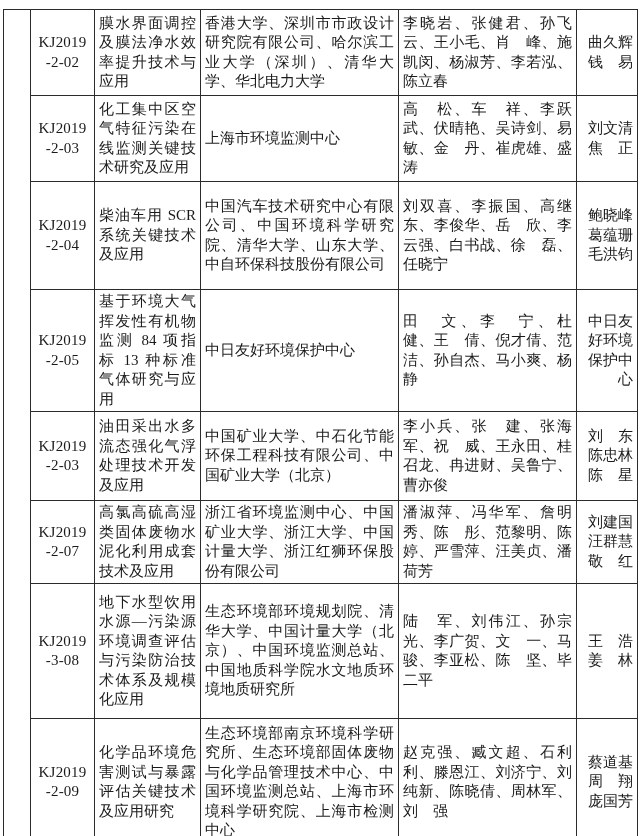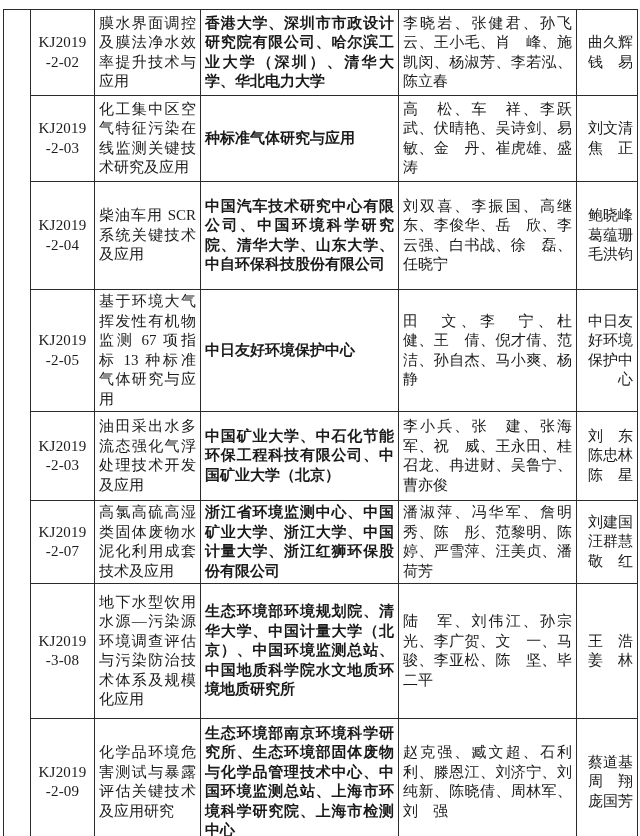--- a/index.html
+++ b/index.html
@@ -40,21 +40,20 @@
   td.cell-id .id-line { white-space: nowrap; }
   td.cell-project {
     text-align: justify;
     text-justify: inter-character;
     padding: 2px 5px;
   }
   td.cell-orgs {
     text-align: justify;
     text-justify: inter-character;
     padding: 2px 7px;
-    font-weight: bold;
   }
   td.cell-contributors {
     font-size: 14px;
     text-align: justify;
     text-justify: inter-character;
     padding: 2px 5px;
     margin-top: 12px;
   }
   td.cell-recommenders {
     text-align: center;
@@ -89,21 +88,21 @@
             <div class="rec-line">曲久辉</div>
             <div class="rec-line">钱　易</div>
           </td>
         </tr>
         <tr style="height: 86px;">
           <td class="cell-id">
             <div class="id-line">KJ2019</div>
             <div class="id-line">-2-03</div>
           </td>
           <td class="cell-project">化工集中区空气特征污染在线监测关键技术研究及应用</td>
-          <td class="cell-orgs">种标准气体研究与应用</td>
+          <td class="cell-orgs">上海市环境监测中心</td>
           <td class="cell-contributors">高　松、车　祥、李跃武、伏晴艳、吴诗剑、易　敏、金　丹、崔虎雄、盛　涛</td>
           <td class="cell-recommenders">
             <div class="rec-line">刘文清</div>
             <div class="rec-line">焦　正</div>
           </td>
         </tr>
         <tr style="height: 108px;">
           <td class="cell-id">
             <div class="id-line">KJ2019</div>
             <div class="id-line">-2-04</div>
@@ -115,21 +114,21 @@
             <div class="rec-line">鲍晓峰</div>
             <div class="rec-line">葛蕴珊</div>
             <div class="rec-line">毛洪钧</div>
           </td>
         </tr>
         <tr style="height: 109px;">
           <td class="cell-id">
             <div class="id-line">KJ2019</div>
             <div class="id-line">-2-05</div>
           </td>
-          <td class="cell-project">基于环境大气挥发性有机物监测 67 项指标 13 种标准气体研究与应用</td>
+          <td class="cell-project">基于环境大气挥发性有机物监测 84 项指标 13 种标准气体研究与应用</td>
           <td class="cell-orgs">中日友好环境保护中心</td>
           <td class="cell-contributors">田　文、李　宁、杜　健、王　倩、倪才倩、范　洁、孙自杰、马小爽、杨　静</td>
           <td class="cell-recommenders">
             <div class="rec-line">中日友好环境保护中心</div>
           </td>
         </tr>
         <tr style="height: 89px;">
           <td class="cell-id">
             <div class="id-line">KJ2019</div>
             <div class="id-line">-2-03</div>

